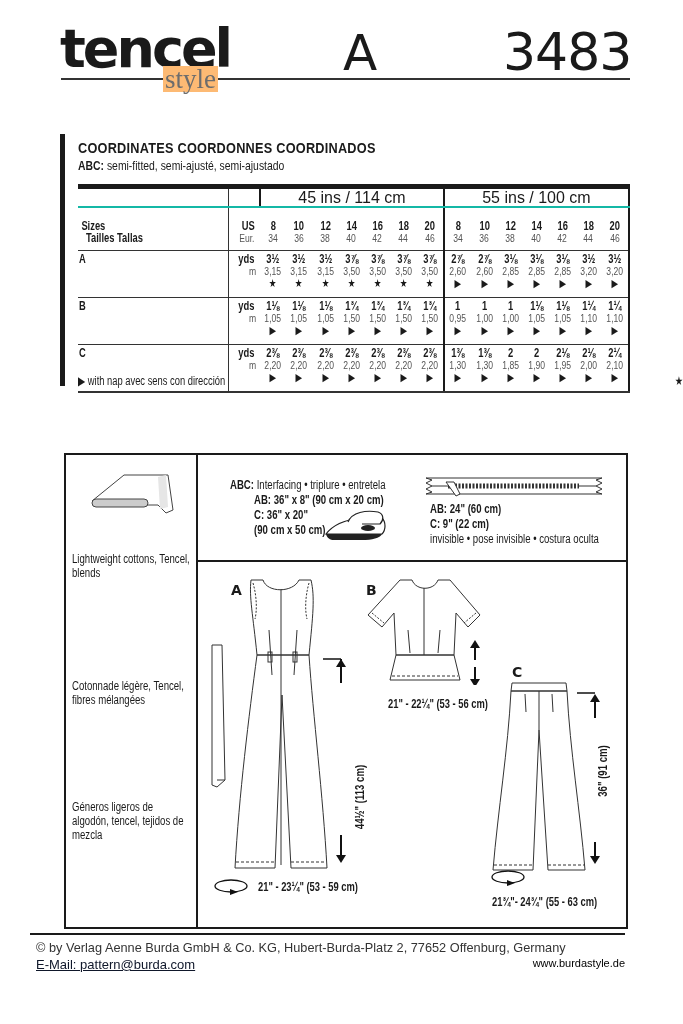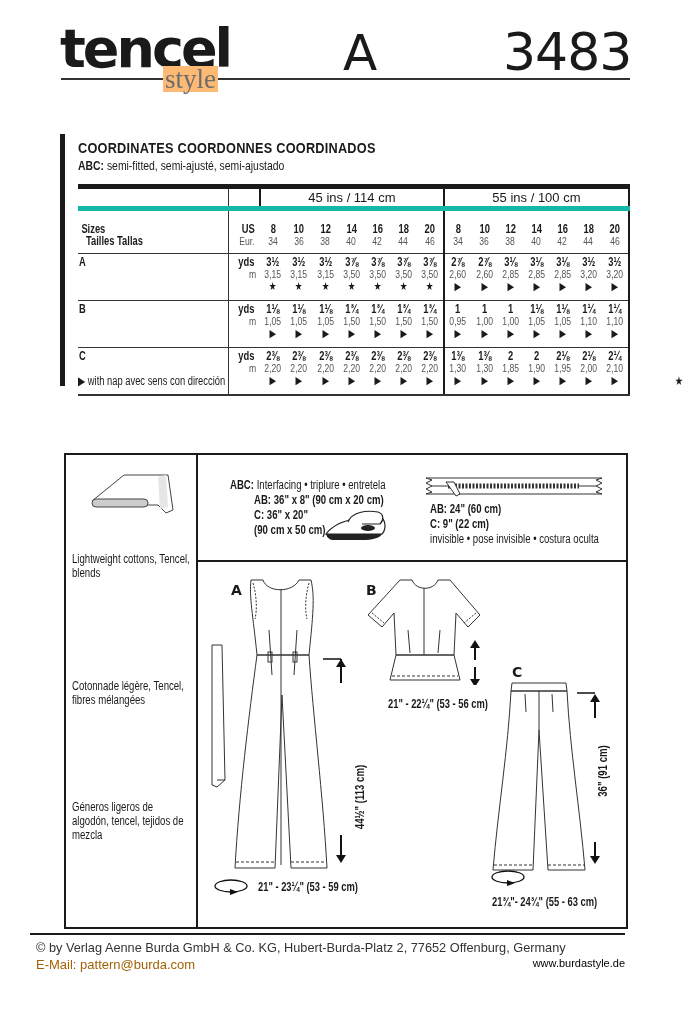--- a/index.html
+++ b/index.html
@@ -20,21 +20,21 @@
   .coord-sub { left: 78px; top: 158px; font-size: 13px; transform: scaleX(0.8); transform-origin: left top; white-space: nowrap; }
   .coord-sub b { font-weight: bold; }
   .tbl-top-rule { left: 78px; top: 184px; width: 552px; height: 5px; background: #1a1a1a; }
   table.yd { position: absolute; left: 78px; top: 189px; width: 552px; border-collapse: collapse; font-family: "Liberation Sans", sans-serif; }
   table.yd td { padding: 0; text-align: center; vertical-align: top; font-size: 11px; line-height: 12px; }
   .narrow { display: inline-block; transform: scaleX(0.78); white-space: nowrap; }
   .c-label { width: 150px; text-align: left !important; }
   .c-unit { width: 27px; text-align: right !important; border-left: 1px solid #333; padding-right: 3px !important; }
   .c-split { border-left: 2px solid #1a1a1a; }
   .c-rend { border-right: 2px solid #1a1a1a; }
-  tr.width-row td { height: 17px; font-size: 13px; line-height: 17px; border-bottom: 5px solid #14b8a6; }
+  tr.width-row td { height: 17px; font-size: 16px; line-height: 17px; border-bottom: 2px solid #14b8a6; }
   tr.size-row td { height: 30px; padding-top: 12px; border-bottom: 1px solid #333; }
   tr.view-row td { height: 44px; padding-top: 2px; border-bottom: 1px solid #333; }
   tr.view-row.last td { border-bottom: 2px solid #333; }
   .v-yd { font-weight: bold; font-size: 12px; display: block; }
   .v-m { color: #555; display: block; }
   .v-sym { display: block; font-size: 11px; }
   .lbl-bold { font-weight: bold; font-size: 12px; }
   .grey { color: #555; }
 
   .legend-nap { left: 78px; top: 374px; font-size: 12px; transform: scaleX(0.78); transform-origin: left top; white-space: nowrap; }
@@ -48,21 +48,21 @@
 
   .notion-text { font-size: 12px; line-height: 14px; transform: scaleX(0.8); transform-origin: left top; white-space: nowrap; }
   .notion-text b { font-weight: bold; }
 
   .meas { font-size: 12px; font-weight: bold; transform: scaleX(0.78); transform-origin: left top; white-space: nowrap; }
   .meas-v { font-size: 12px; font-weight: bold; white-space: nowrap; transform-origin: center; }
   .view-letter { font-family: "DejaVu Sans", sans-serif; font-weight: bold; font-size: 14px; }
 
   .footer-rule { left: 30px; top: 933px; width: 595px; height: 2px; background: #1a1a1a; }
   .footer-copy { left: 36px; top: 940px; font-size: 13px; color: #333; white-space: nowrap; transform: scaleX(0.98); transform-origin: left top; }
-  .footer-mail { left: 36px; top: 957px; font-size: 13px; color: #a16207; }
+  .footer-mail { left: 36px; top: 957px; font-size: 13px; color: #0f172a; text-decoration: underline; }
   .footer-web { right: 58px; top: 957px; font-size: 11px; color: #000000; }
 </style>
 </head>
 <body>
 
 <div class="abs header-rule"></div>
 <div class="abs logo-burda">tencel</div>
 <div class="abs logo-style">style</div>
 <div class="abs header-letter">A</div>
 <div class="abs header-number">3483</div>

